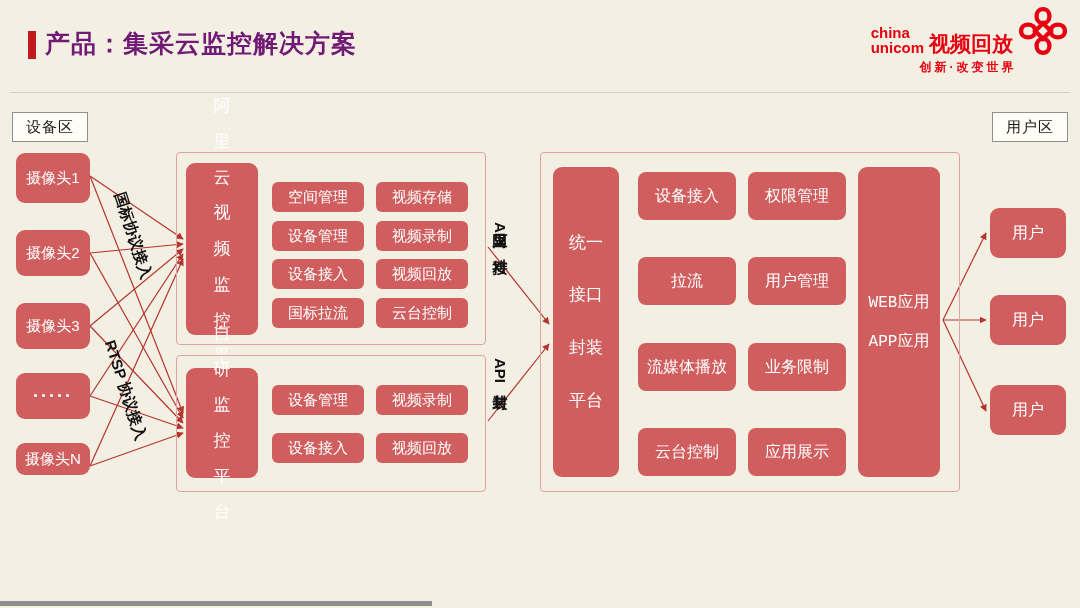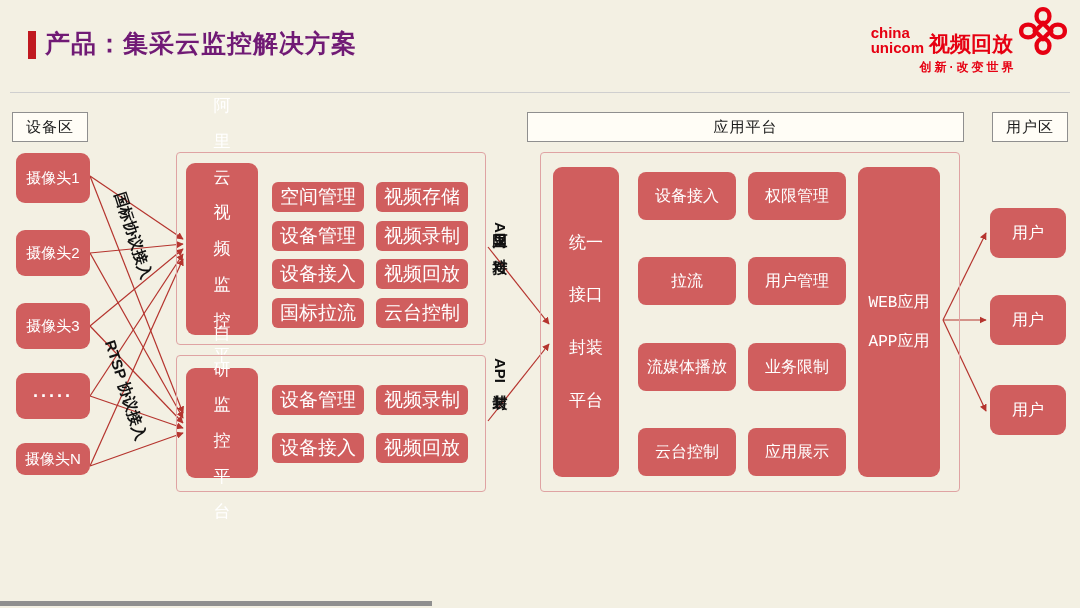--- a/index.html
+++ b/index.html
@@ -17,21 +17,21 @@
   .logo-en{display:flex; flex-direction:column; align-items:flex-start; line-height:1.05; font-weight:bold; color:#e60012; font-size:15px;}
   .logo-cn{font-size:21px; font-weight:bold; color:#e60012; line-height:1; padding-bottom:2px;}
   .logo-slogan{margin-top:3px; color:#e60012; font-size:12px; font-weight:bold; letter-spacing:3px;}
 
   .hbox{position:absolute; background:#fffdf6; border:1px solid #8f8f8f; display:flex; align-items:center; justify-content:center; font-size:15px; color:#1a1a1a; letter-spacing:1px; box-sizing:border-box;}
   .group{position:absolute; border:1px solid #dfa3a3; border-radius:4px; box-sizing:border-box;}
 
   .rbox{position:absolute; background:#d05e5e; color:#fff; border-radius:9px; display:flex; align-items:center; justify-content:center; text-align:center; font-size:15px; box-sizing:border-box;}
   .bigbox{font-size:17px; line-height:2.1; padding:0 24px;}
   .vbig{font-size:17px; line-height:3.1; padding:0 13px;}
-  .module{font-size:19px; border-radius:6px;}
+  .module{font-size:15px; border-radius:6px;}
   .appmodule{font-size:16px; border-radius:8px;}
   .dots{font-size:18px; font-weight:bold; letter-spacing:2px;}
   .webapp{flex-direction:column; gap:18px; font-size:16px;}
 
   .vlabel{position:absolute; font-weight:bold; color:#111; font-size:15px; white-space:nowrap; z-index:3;}
   .rot{transform:rotate(72deg); transform-origin:0 0;}
   .vert{writing-mode:vertical-rl;}
 
   .arrows{position:absolute; left:0; top:0; z-index:1; pointer-events:none;}
   .rbox,.hbox,.group{z-index:2;}
@@ -88,21 +88,20 @@
       <line x1="90" y1="466" x2="183" y2="433" marker-end="url(#ah)"></line>
       <line x1="488" y1="247" x2="549" y2="324" marker-end="url(#ah)"></line>
       <line x1="488" y1="421" x2="549" y2="344" marker-end="url(#ah)"></line>
       <line x1="943" y1="320" x2="986" y2="233" marker-end="url(#ah)"></line>
       <line x1="943" y1="320" x2="986" y2="320" marker-end="url(#ah)"></line>
       <line x1="943" y1="320" x2="986" y2="411" marker-end="url(#ah)"></line>
     </g>
   </svg>
 
   <div class="hbox" style="left:12px; top:112px; width:76px; height:30px;">设备区</div>
-  <div class="hbox" style="left:527px; top:112px; width:437px; height:30px;">应用平台</div>
   <div class="hbox" style="left:992px; top:112px; width:76px; height:30px;">用户区</div>
 
   <div class="rbox" style="left:16px; top:153px; width:74px; height:50px;">摄像头1</div>
   <div class="rbox" style="left:16px; top:230px; width:74px; height:46px;">摄像头2</div>
   <div class="rbox" style="left:16px; top:303px; width:74px; height:46px;">摄像头3</div>
   <div class="rbox dots" style="left:16px; top:373px; width:74px; height:46px;">·····</div>
   <div class="rbox" style="left:16px; top:443px; width:74px; height:32px;">摄像头N</div>
 
   <div class="vlabel rot" style="left:128px; top:190px;">国标协议接入</div>
   <div class="vlabel rot" style="left:118px; top:338px;">RTSP 协议接入</div>

